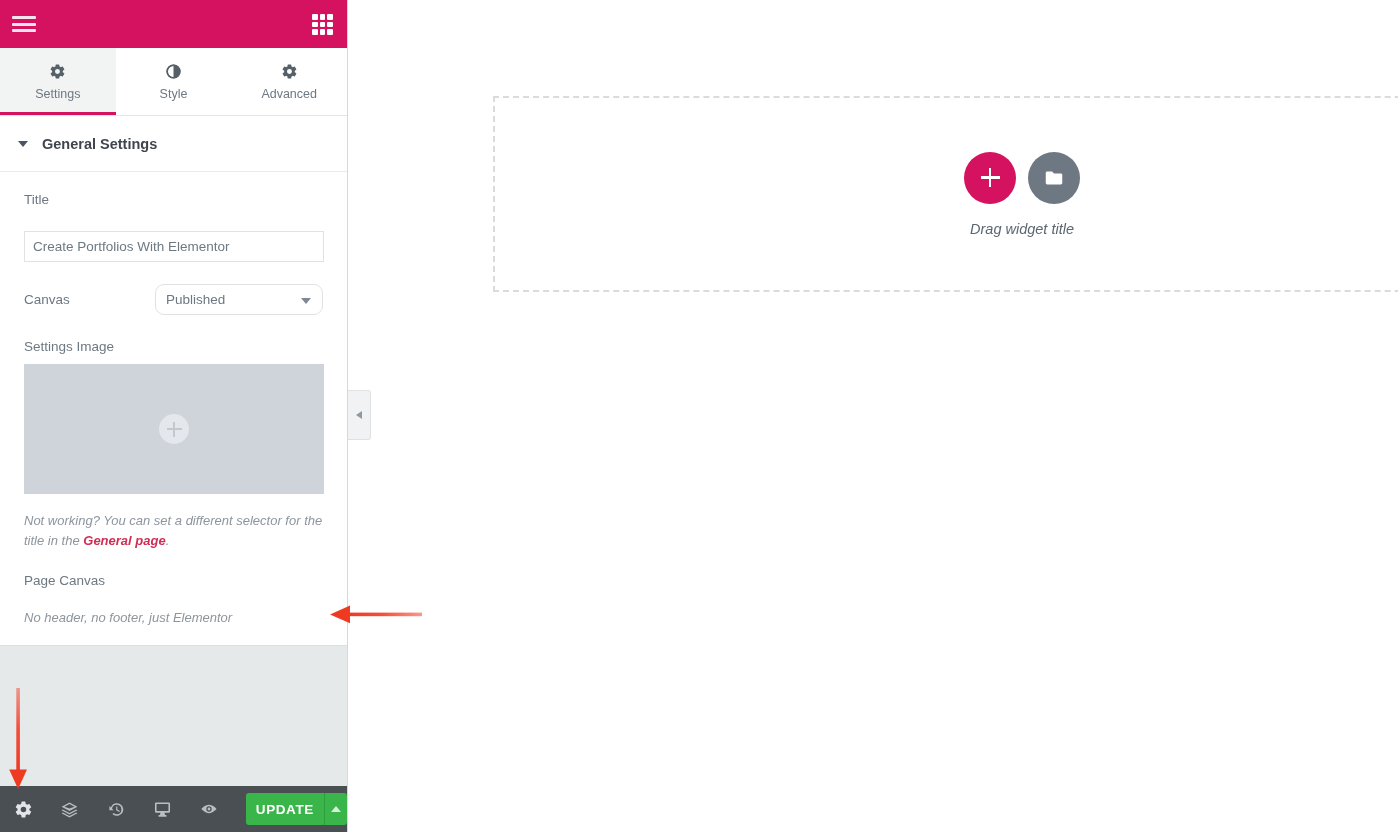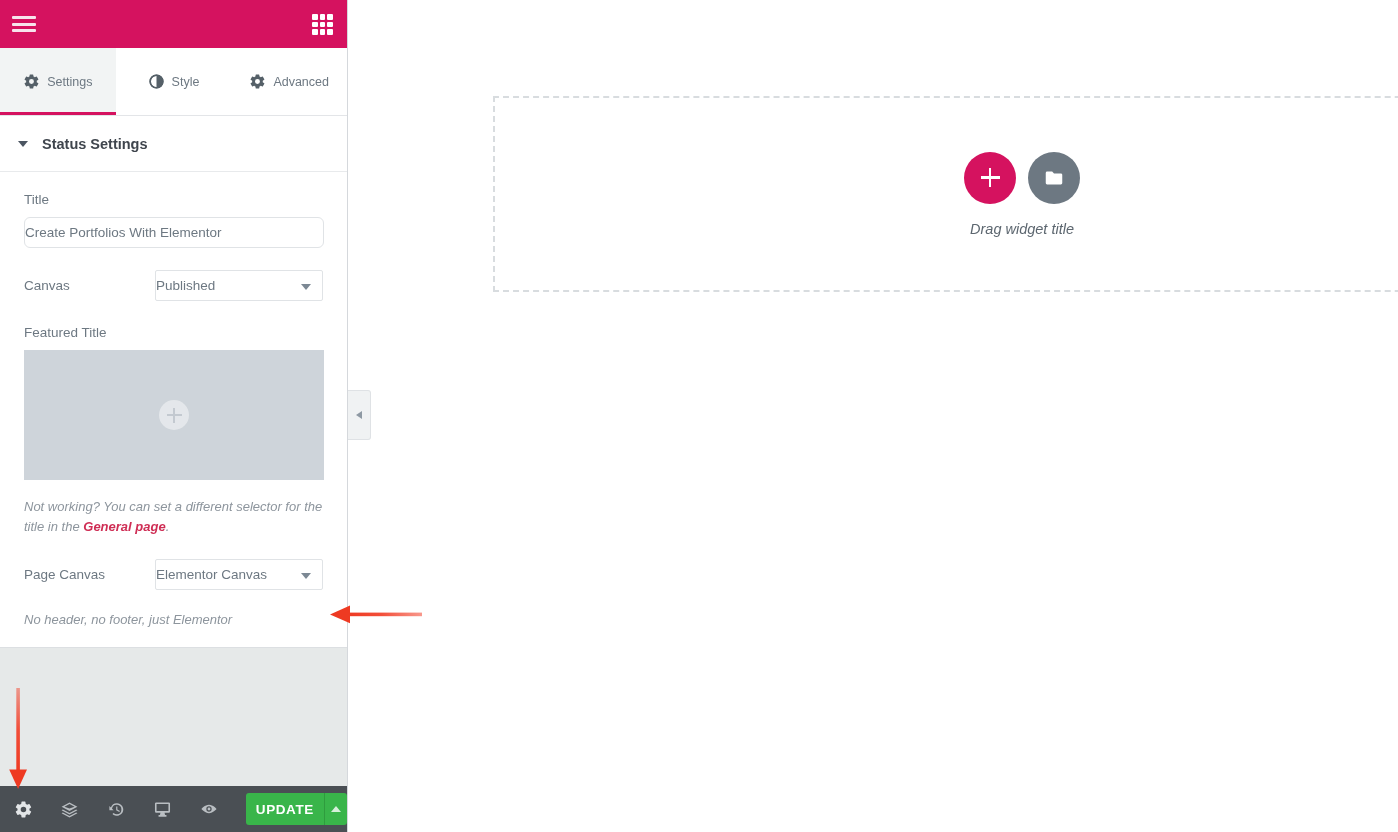--- a/index.html
+++ b/index.html
@@ -82,21 +82,21 @@
     flex: 0 0 auto;
     height: 68px;
     display: flex;
     background: #ffffff;
     border-bottom: 1px solid #e3e5e8;
   }
   .tab {
     flex: 1 1 0;
     position: relative;
     display: flex;
-    flex-direction: row;
+    flex-direction: column;
     align-items: center;
     justify-content: center;
     gap: 7px;
     cursor: pointer;
     background: #ffffff;
   }
   .tab.active { background: #f2f4f4; }
   .tab.active::after {
     content: "";
     position: absolute;
@@ -145,46 +145,47 @@
 
   .field-label {
     font-size: 13.5px;
     color: #6d7882;
   }
 
   .text-input {
     display: block;
     width: 300px;
     height: 31px;
-    margin-top: 9px;
-    padding: 0 0;
+    margin-top: 23px;
+    padding: 0 8px;
     font-family: "Liberation Sans", sans-serif;
     font-size: 13.5px;
     color: #6d7882;
     background: #ffffff;
     border: 1px solid #e0e3e6;
-    border-radius: 6px;
+    border-radius: 0;
     outline: none;
   }
 
   .row {
     display: flex;
     align-items: center;
     margin-top: 22px;
   }
   .row .field-label { width: 131px; flex: 0 0 auto; }
 
   .select {
     position: relative;
     width: 169px; height: 31px;
     border: 1px solid #e0e3e6;
-    border-radius: 2px;
-    background: #ffffff;
-    display: flex;
-    align-items: center;
+    border-radius: 9px;
+    background: #ffffff;
+    display: flex;
+    align-items: center;
+    padding-left: 10px;
     cursor: pointer;
   }
   .select-value {
     font-size: 13.5px;
     color: #6d7882;
   }
   .select .sel-caret {
     position: absolute;
     right: 11px; top: 13px;
     width: 0; height: 0;
@@ -440,50 +441,46 @@
           <svg viewBox="0 0 24 24">
               <path d="M19.4 13c.04-.33.06-.66.06-1s-.02-.67-.06-1l2.1-1.63a.5.5 0 0 0 .12-.64l-2-3.46a.5.5 0 0 0-.6-.22l-2.47 1a7.3 7.3 0 0 0-1.73-1l-.38-2.63A.5.5 0 0 0 13.95 2h-4a.5.5 0 0 0-.49.42L9.08 5.05a7.6 7.6 0 0 0-1.73 1l-2.47-1a.5.5 0 0 0-.6.22l-2 3.46a.5.5 0 0 0 .12.64L4.5 11c-.04.33-.06.66-.06 1s.02.67.06 1l-2.1 1.63a.5.5 0 0 0-.12.64l2 3.46c.13.22.39.3.6.22l2.47-1c.53.42 1.12.76 1.73 1l.38 2.63a.5.5 0 0 0 .49.42h4a.5.5 0 0 0 .49-.42l.38-2.63a7.5 7.5 0 0 0 1.73-1l2.47 1c.22.08.48 0 .6-.22l2-3.46a.5.5 0 0 0-.12-.64L19.4 13zM11.95 15.5A3.5 3.5 0 1 1 15.45 12a3.5 3.5 0 0 1-3.5 3.5z"></path>
             </svg>
         </span>
         <span class="tab-label">Advanced</span>
       </div>
     </div>
 
     <div class="section-head">
       <span class="caret-down"></span>
-      <span class="section-title">Status Settings</span>
+      <span class="section-title">General Settings</span>
     </div>
 
     <div class="panel-body">
 
       <label class="field-label">Title</label>
       <input class="text-input" type="text" value="Create Portfolios With Elementor" style="">
 
       <div class="row">
         <span class="field-label">Canvas</span>
         <div class="select">
           <span class="select-value">Published</span>
           <span class="sel-caret"></span>
         </div>
       </div>
 
-      <label class="field-label featured-label">Featured Title</label>
+      <label class="field-label featured-label">Settings Image</label>
       <div class="featured-box">
         <span class="featured-plus"></span>
       </div>
 
 
       <p class="hint"><span>Not working? You can set a different selector for the title in the </span><a href="#">General page</a><span>.</span></p>
 
       <div class="row">
         <span class="field-label">Page Canvas</span>
-        <div class="select">
-          <span class="select-value">Elementor Canvas</span>
-          <span class="sel-caret"></span>
-        </div>
       </div>
 
       <p class="hint-single">No header, no footer, just Elementor</p>
     </div>
 
     <div class="panel-filler"></div>
 
     <div class="panel-footer">
 
       <div class="foot-btn active">

